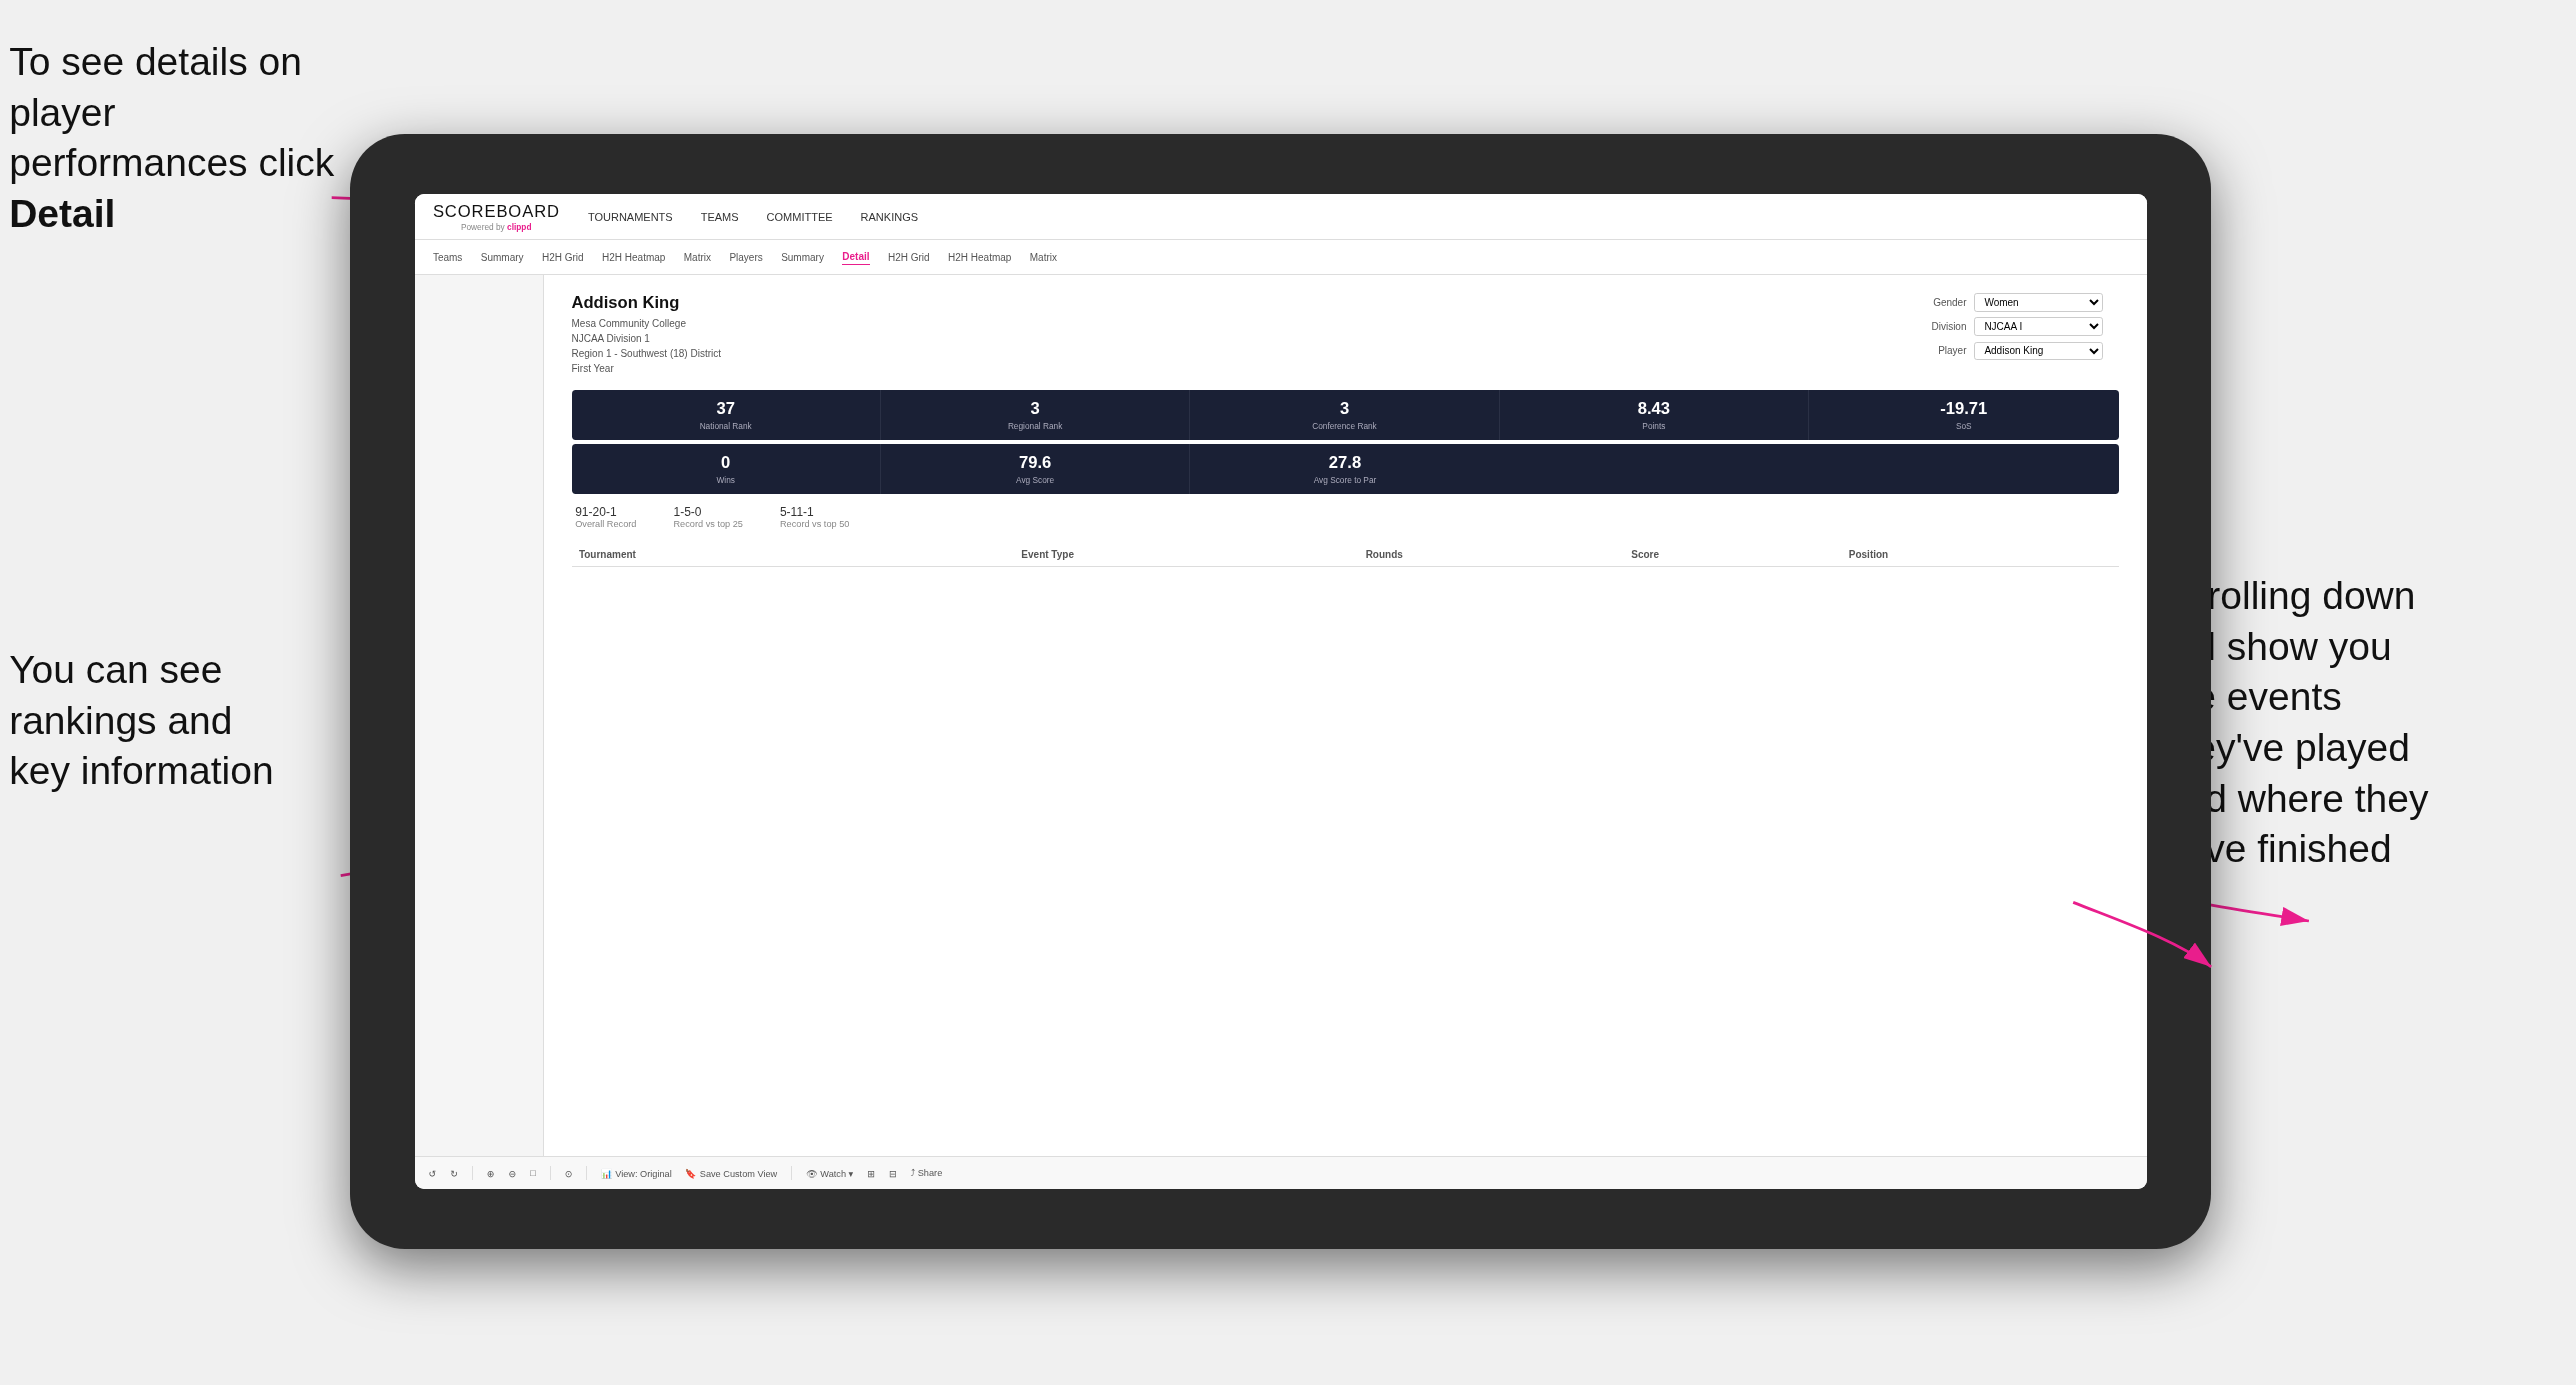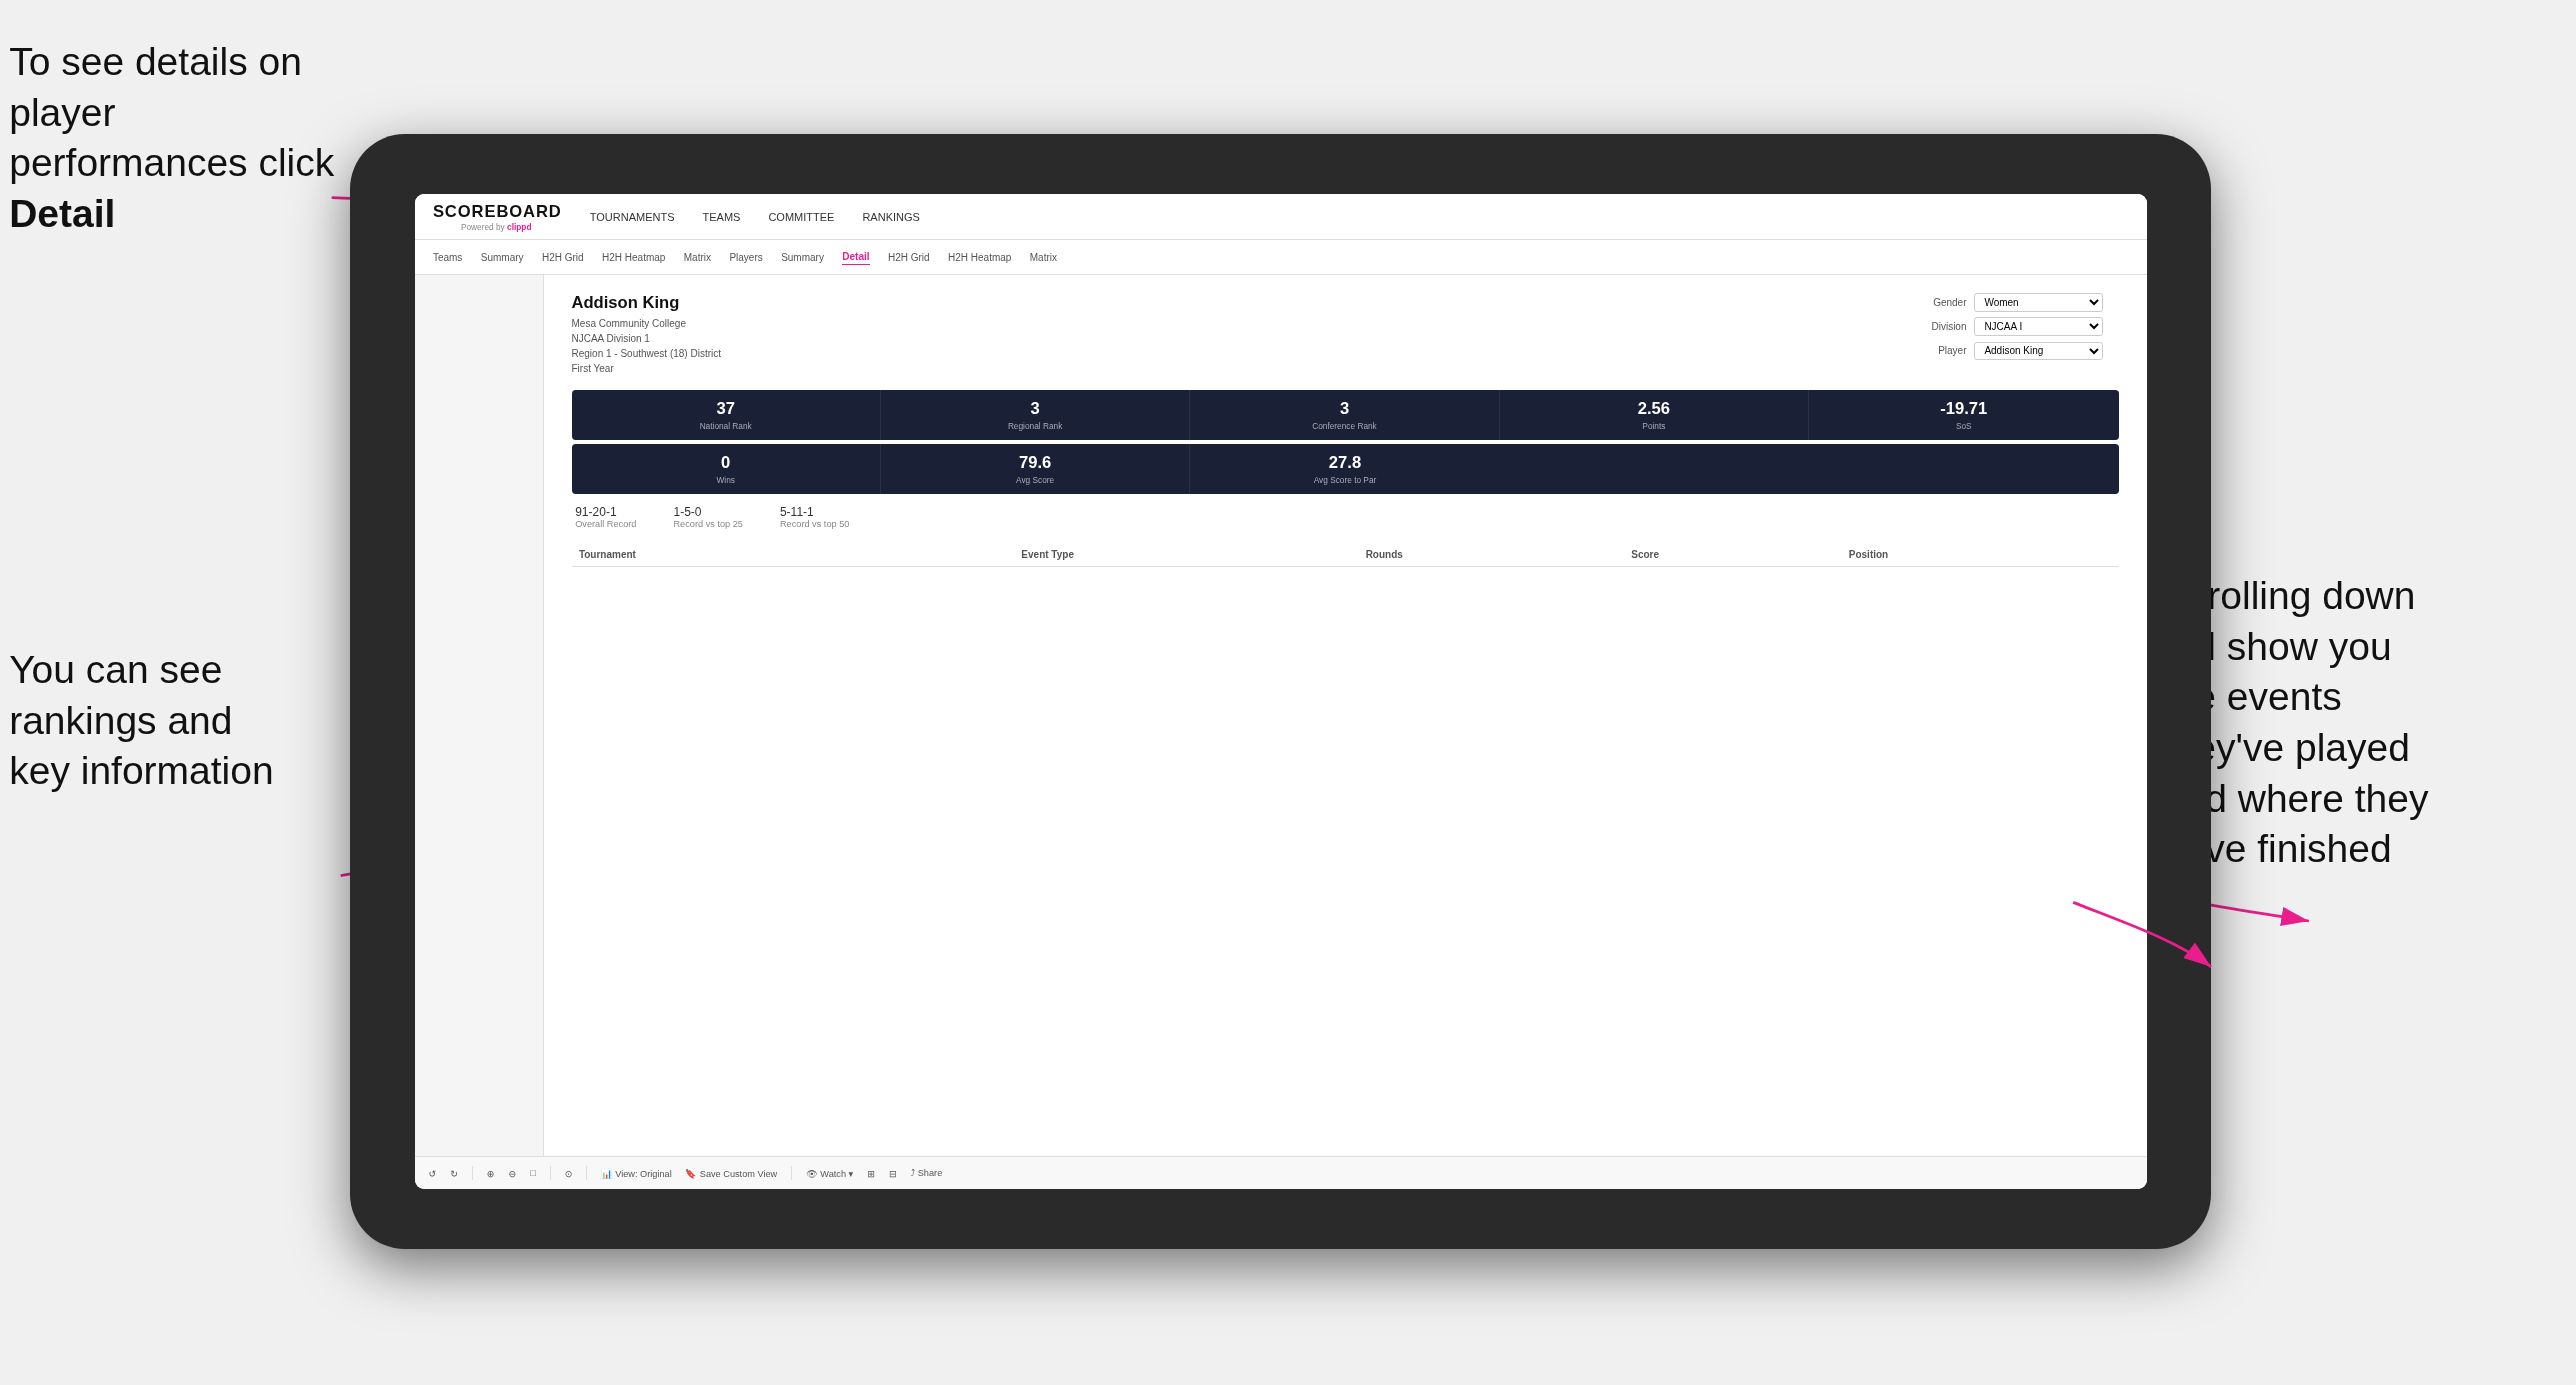--- a/index.html
+++ b/index.html
@@ -75,21 +75,21 @@
     }
 
     .logo-area {
       display: flex;
       flex-direction: column;
       margin-right: 28px;
     }
 
     .logo-scoreboard {
       font-size: 16.6px;
-      font-weight: 700;
+      font-weight: 400;
       letter-spacing: 0.9px;
       color: #111;
     }
 
     .logo-powered {
       font-size: 8.3px;
       color: #888;
       margin-left: 28px;
     }
 
@@ -450,21 +450,21 @@
           </div>
           <div class="stat-cell">
             <span class="stat-value">3</span>
             <span class="stat-label">Regional Rank</span>
           </div>
           <div class="stat-cell">
             <span class="stat-value">3</span>
             <span class="stat-label">Conference Rank</span>
           </div>
           <div class="stat-cell">
-            <span class="stat-value">2.56</span>
+            <span class="stat-value">8.43</span>
             <span class="stat-label">Points</span>
           </div>
           <div class="stat-cell">
             <span class="stat-value">-19.71</span>
             <span class="stat-label">SoS</span>
           </div>
         </div>
 
         <div class="stats-grid-2">
           <div class="stat-cell">

